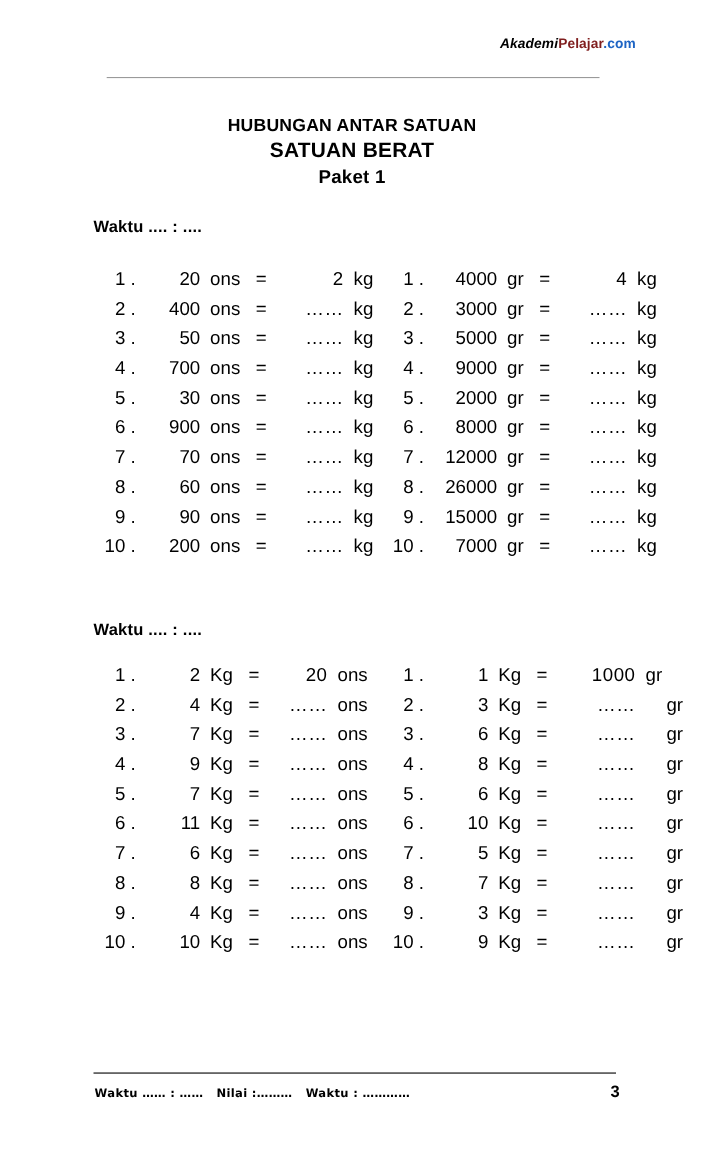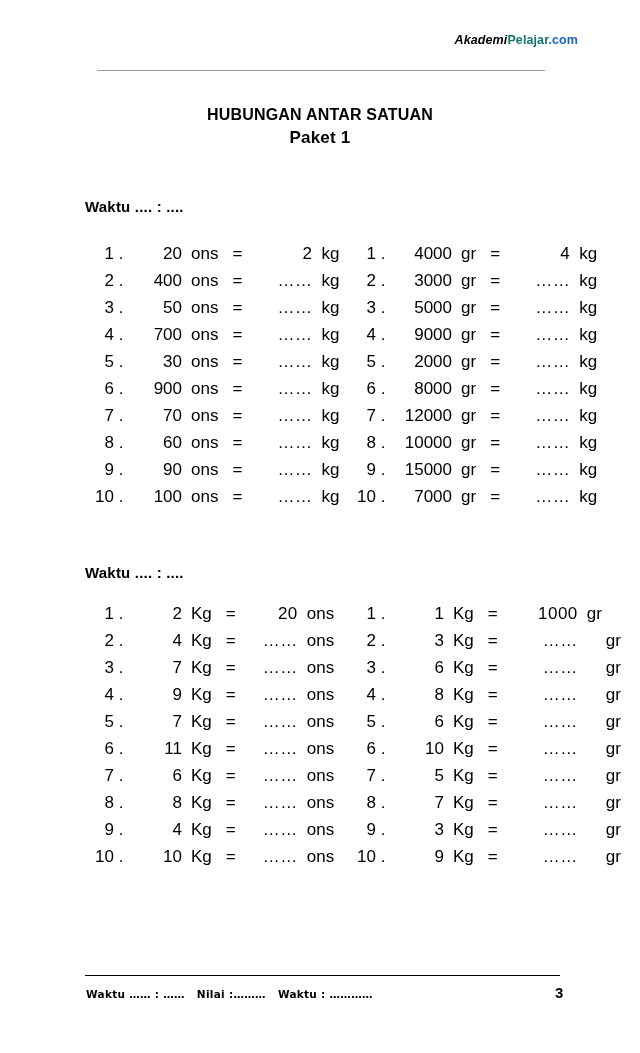--- a/index.html
+++ b/index.html
@@ -27,21 +27,21 @@
   .brand {
     position: absolute;
     top: 33px;
     right: 62px;
     font-size: 12.5px;
     font-weight: bold;
     letter-spacing: 0.1px;
     white-space: nowrap;
   }
   .brand .b-akademi { color: #000000; font-style: italic; }
-  .brand .b-pelajar { color: #0f766e; }
+  .brand .b-pelajar { color: #7f1d1d; }
   .brand .b-dotcom  { color: #1d64c4; margin-top: 20px; }
 
   .header-rule {
     position: absolute;
     top: 70px;
     left: 97px;
     width: 448px;
     height: 1px;
     background: #9a9a9a;
   }
@@ -175,20 +175,21 @@
 <div class="page">
 
   <div class="brand">
     <span class="b-akademi">Akademi</span><span class="b-pelajar">Pelajar</span><span class="b-dotcom">.com</span>
   </div>
 
   <div class="header-rule"></div>
 
   <div class="title-block">
     <div class="title-line">HUBUNGAN ANTAR SATUAN</div>
+    <div class="title-line sub">SATUAN BERAT</div>
     <div class="title-line paket">Paket 1</div>
   </div>
 
   <div class="section-label" id="waktu-label-1">Waktu .... : ....</div>
 
   <div class="exercise-block" id="block-1">
     <div class="ex-columns">
 
       <div class="ex-col">
         <div class="ex-row">
@@ -268,21 +269,21 @@
           <span class="c-dot">.</span>
           <span class="c-val">90</span>
           <span class="c-unit">ons</span>
           <span class="c-eq">=</span>
           <span class="c-ans w-kg">……</span>
           <span class="c-res">kg</span>
         </div>
         <div class="ex-row">
           <span class="c-num">10</span>
           <span class="c-dot">.</span>
-          <span class="c-val">100</span>
+          <span class="c-val">200</span>
           <span class="c-unit">ons</span>
           <span class="c-eq">=</span>
           <span class="c-ans w-kg">……</span>
           <span class="c-res">kg</span>
         </div>
       </div>
 
       <div class="ex-col">
         <div class="ex-row">
           <span class="c-num">1</span>
@@ -343,21 +344,21 @@
           <span class="c-dot">.</span>
           <span class="c-val wide">12000</span>
           <span class="c-unit">gr</span>
           <span class="c-eq">=</span>
           <span class="c-ans w-kg">……</span>
           <span class="c-res">kg</span>
         </div>
         <div class="ex-row">
           <span class="c-num">8</span>
           <span class="c-dot">.</span>
-          <span class="c-val wide">10000</span>
+          <span class="c-val wide">26000</span>
           <span class="c-unit">gr</span>
           <span class="c-eq">=</span>
           <span class="c-ans w-kg">……</span>
           <span class="c-res">kg</span>
         </div>
         <div class="ex-row">
           <span class="c-num">9</span>
           <span class="c-dot">.</span>
           <span class="c-val wide">15000</span>
           <span class="c-unit">gr</span>

